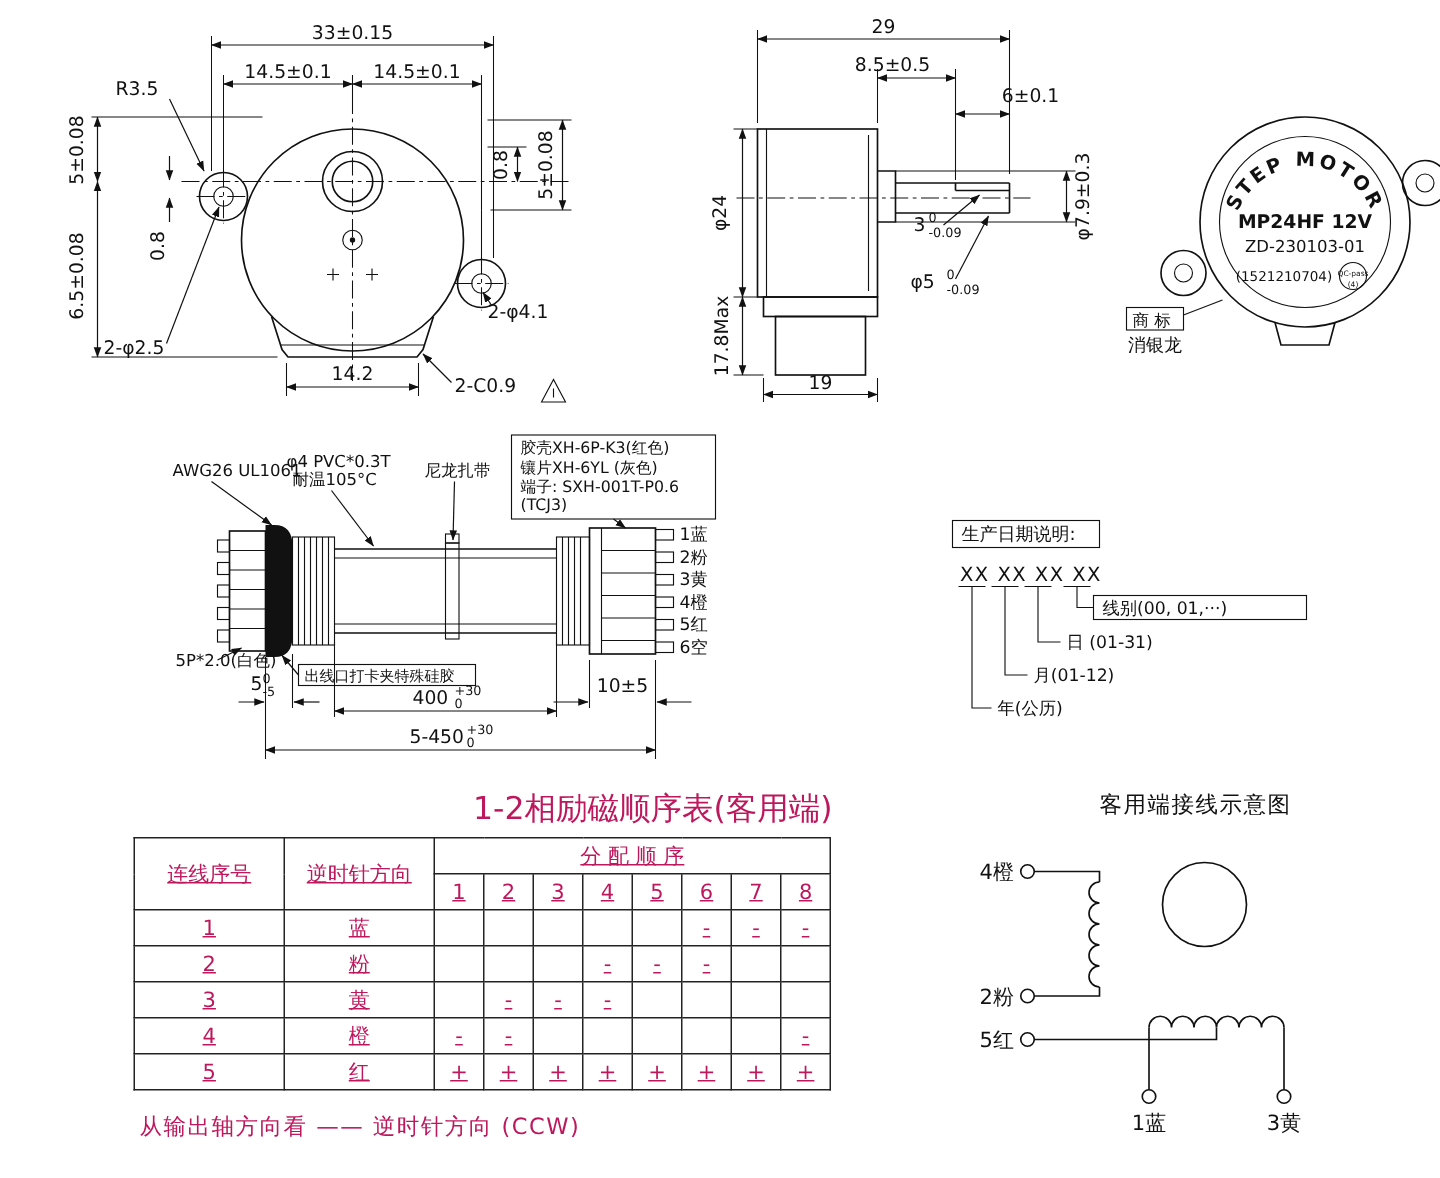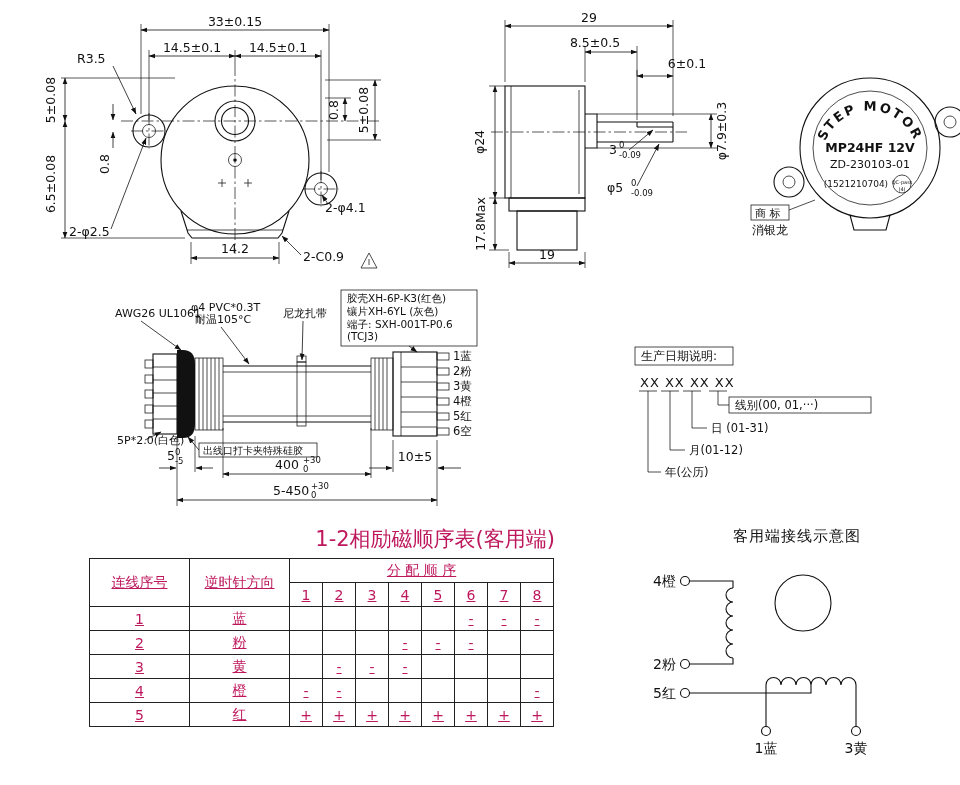--- a/index.html
+++ b/index.html
@@ -395,14 +395,15 @@
             <td>+</td>
             <td>+</td>
             <td>+</td>
             <td>+</td>
             <td>+</td>
             <td>+</td>
           </tr>
         </tbody>
   </table>
 </div>
+<div class="tbl-note">从输出轴方向看 —— 逆时针方向 (CCW)</div>
 
 </div>
 
 </body></html>

